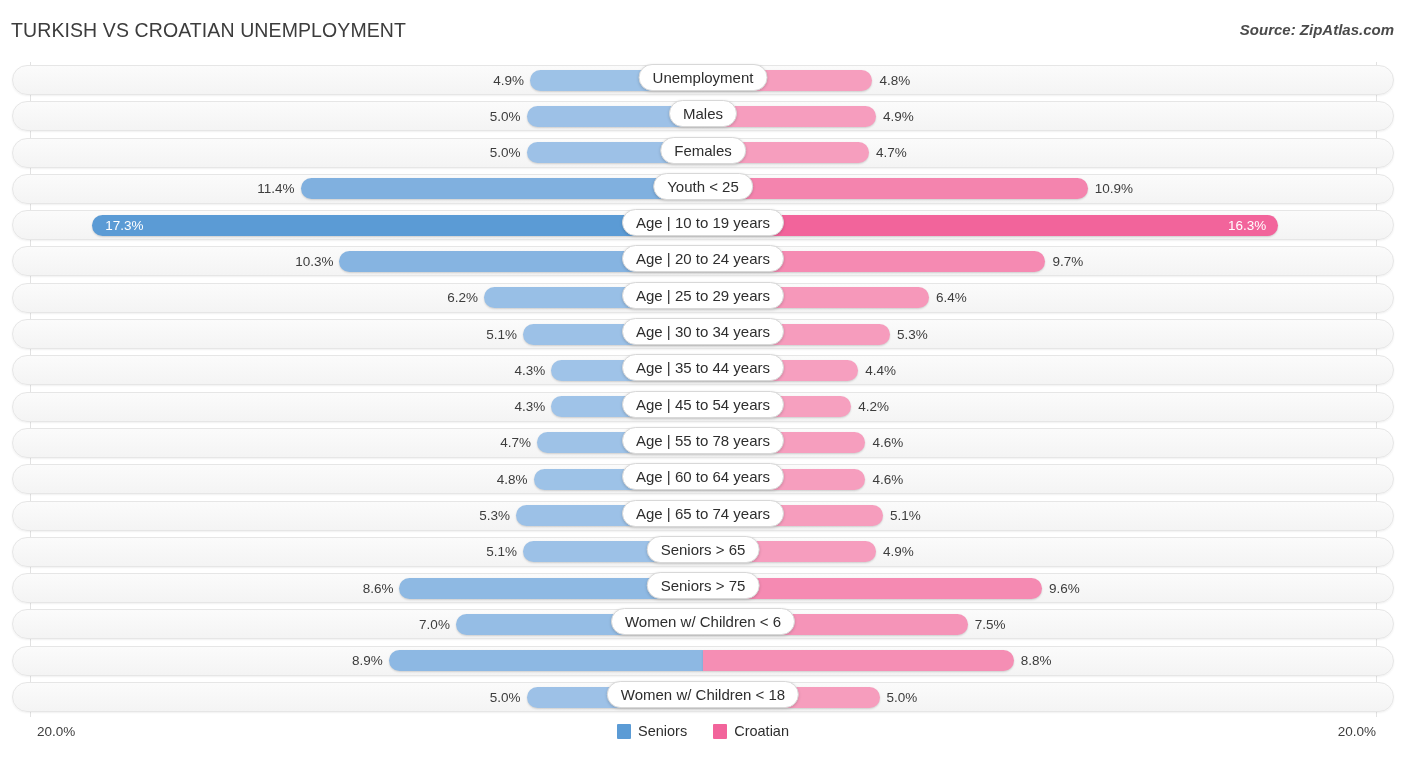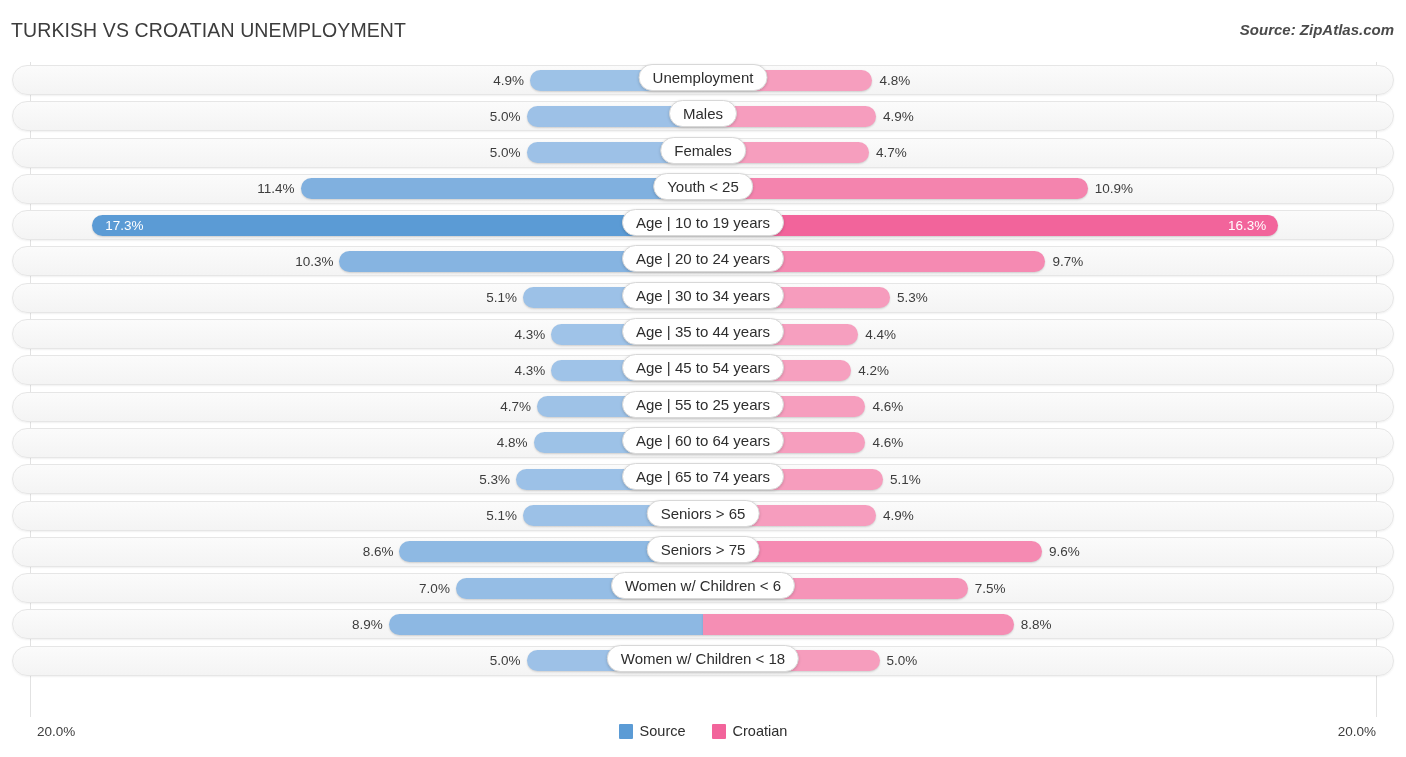--- a/index.html
+++ b/index.html
@@ -208,20 +208,28 @@
         <div class="row">
           <div class="track"></div>
           <div class="bar left" style="left: 339.41px; width: 363.59px; background: rgb(134, 180, 225);"></div>
           <div class="bar right" style="left: 703px; width: 342.41px; background: rgb(245, 138, 178);"></div>
           <div class="val" style="left: 293.41px; width: 40px; text-align: right;">10.3%</div>
           <div class="val" style="left: 1052.41px;">9.7%</div>
           <div class="pill" style="left: 703px;">Age | 20 to 24 years</div>
         </div>
         <div class="row">
           <div class="track"></div>
+          <div class="bar left" style="left: 484.14px; width: 218.86px; background: rgb(152, 191, 230);"></div>
+          <div class="bar right" style="left: 703px; width: 225.92px; background: rgb(246, 152, 186);"></div>
+          <div class="val" style="left: 438.14px; width: 40px; text-align: right;">6.2%</div>
+          <div class="val" style="left: 935.92px;">6.4%</div>
+          <div class="pill" style="left: 703px;">Age | 25 to 29 years</div>
+        </div>
+        <div class="row">
+          <div class="track"></div>
           <div class="bar left" style="left: 522.97px; width: 180.03px; background: rgb(156, 193, 231);"></div>
           <div class="bar right" style="left: 703px; width: 187.09px; background: rgb(246, 156, 189);"></div>
           <div class="val" style="left: 476.97px; width: 40px; text-align: right;">5.1%</div>
           <div class="val" style="left: 897.09px;">5.3%</div>
           <div class="pill" style="left: 703px;">Age | 30 to 34 years</div>
         </div>
         <div class="row">
           <div class="track"></div>
           <div class="bar left" style="left: 551.21px; width: 151.79px; background: rgb(159, 195, 232);"></div>
           <div class="bar right" style="left: 703px; width: 155.32px; background: rgb(246, 159, 191);"></div>
@@ -236,21 +244,21 @@
           <div class="val" style="left: 505.21px; width: 40px; text-align: right;">4.3%</div>
           <div class="val" style="left: 858.26px;">4.2%</div>
           <div class="pill" style="left: 703px;">Age | 45 to 54 years</div>
         </div>
         <div class="row">
           <div class="track"></div>
           <div class="bar left" style="left: 537.09px; width: 165.91px; background: rgb(158, 194, 231);"></div>
           <div class="bar right" style="left: 703px; width: 162.38px; background: rgb(246, 158, 190);"></div>
           <div class="val" style="left: 491.09px; width: 40px; text-align: right;">4.7%</div>
           <div class="val" style="left: 872.38px;">4.6%</div>
-          <div class="pill" style="left: 703px;">Age | 55 to 25 years</div>
+          <div class="pill" style="left: 703px;">Age | 55 to 78 years</div>
         </div>
         <div class="row">
           <div class="track"></div>
           <div class="bar left" style="left: 533.56px; width: 169.44px; background: rgb(157, 194, 231);"></div>
           <div class="bar right" style="left: 703px; width: 162.38px; background: rgb(246, 158, 190);"></div>
           <div class="val" style="left: 487.56px; width: 40px; text-align: right;">4.8%</div>
           <div class="val" style="left: 872.38px;">4.6%</div>
           <div class="pill" style="left: 703px;">Age | 60 to 64 years</div>
         </div>
         <div class="row">
@@ -302,21 +310,21 @@
         </div>
       </div>
   </div>
 
   <div class="footer">
     <div class="axis-label left">20.0%</div>
     <div class="axis-label right">20.0%</div>
     <div class="legend" id="legend">
         <div class="legend-item">
           <span class="swatch" style="background: rgb(91, 155, 213);"></span>
-          <span class="legend-text">Source</span>
+          <span class="legend-text">Seniors</span>
         </div>
         <div class="legend-item">
           <span class="swatch" style="background: rgb(242, 100, 155);"></span>
           <span class="legend-text">Croatian</span>
         </div>
       </div>
   </div>
 
 </div>
 

